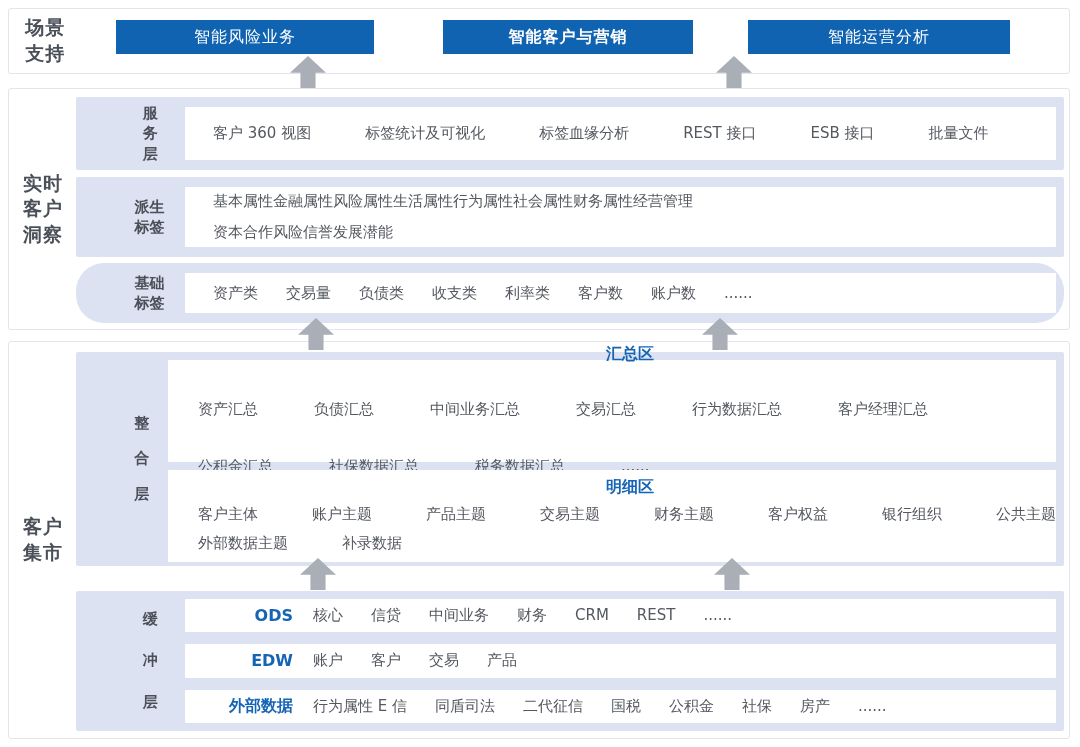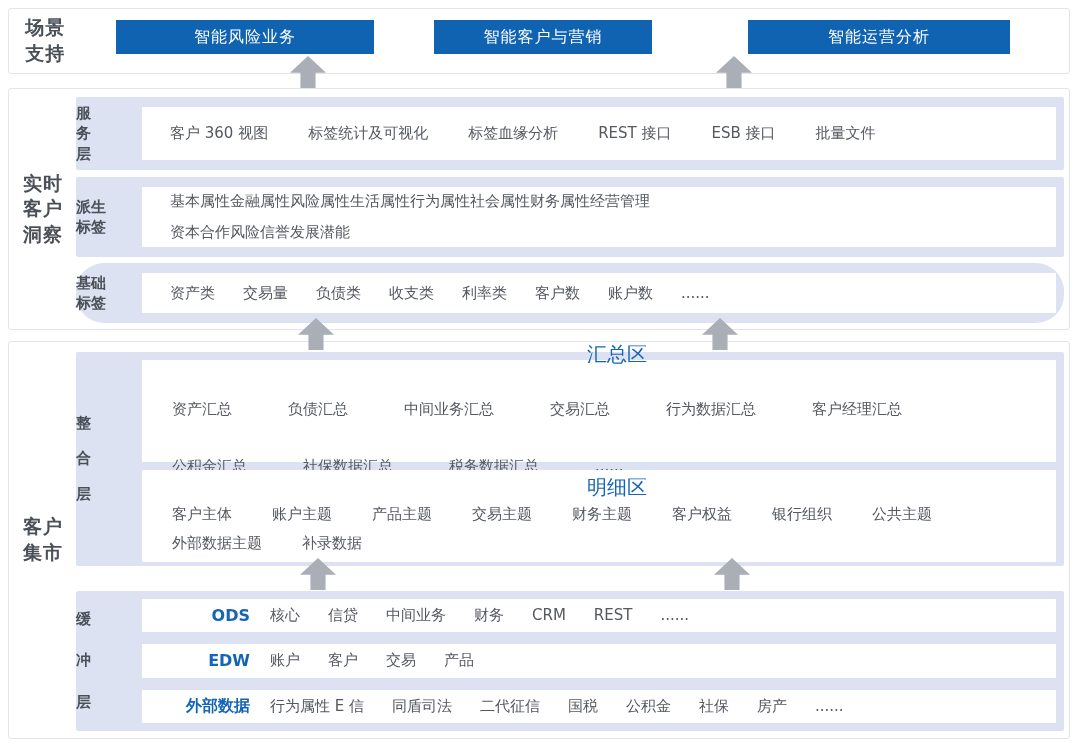--- a/index.html
+++ b/index.html
@@ -27,61 +27,61 @@
   .spread-3 { line-height:2.35; }
   .spread-b { line-height:2.75; }
 
   .scn-btn {
     position:absolute; top:11px; height:34px;
     background:var(--accent_blue,#1063b1); color:#fff;
     display:flex; align-items:center; justify-content:center;
     font-size:16px; letter-spacing:1px; cursor:pointer;
   }
   #scn-btn-0 { left:107px; width:258px; }
-  #scn-btn-1 { left:425px; width:218px; }
+  #scn-btn-1 { left:434px; width:250px;font-weight:bold; }
   #scn-btn-2 { left:739px; width:262px; }
 
   .lav-row, .lav-panel {
     position:absolute; left:67px; width:988px;
     background:var(--panel_lavender,#dce2f1); border-radius:2px;
     display:flex; align-items:stretch;
   }
   .row-label {
-    width:66px; display:flex; align-items:center; justify-content:flex-start;
+    width:66px; display:flex; align-items:center; justify-content:center;
     font-weight:bold; font-size:15px; color:var(--text_dark,#4a4f58);
-    line-height:1.35; text-align:left;
+    line-height:1.35; text-align:left;margin-left:43px;
   }
   .row-inner {
     flex:1; margin:10px 8px 10px 0; background:#fff; border-radius:1px;
     display:flex; flex-direction:column; justify-content:center;
     padding-left:28px; gap:2px;
   }
   .items-line { display:flex; align-items:center; flex-wrap:nowrap; }
   .items-line .item {
     font-size:15px; color:var(--text_item,#54585f);
     line-height:29px; white-space:nowrap;
   }
-  .g28 { gap:28px; } .g40 { } .g46 { gap:40px; } .g56 { gap:56px;margin-top:28px; }
+  .g28 { gap:28px; } .g40 { } .g46 { gap:54px; } .g56 { gap:56px;margin-top:28px; }
 
   #insight-row-0 { top:8px;   height:73px; }
   #insight-row-1 { top:88px;  height:80px; }
   #insight-row-2 { top:174px; height:60px;border-radius:28px; }
 
   #integration-panel { top:10px;  height:214px; }
   #buffer-panel      { top:249px; height:140px; }
 
   .zone-col { flex:1; margin:8px 8px 8px 0; display:flex; flex-direction:column; gap:8px; }
   .zone-box {
     background:#fff; border-radius:1px;
     display:flex; flex-direction:column; justify-content:center; padding:4px 0;
   }
   #summary-zone { height:102px; }
   #detail-zone  { flex:1; }
   .zone-title {
-    text-align:center; font-weight:normal; font-size:20px;
+    text-align:center; font-weight:bold; font-size:16px;
     color:var(--title_blue,#1565b5); line-height:26px;padding-left:36px;
   }
   .zone-box .items-line { padding-left:30px; }
 
   .buffer-col { flex:1; margin:8px 8px 8px 0; display:flex; flex-direction:column; gap:12px; }
   .buffer-row {
     flex:1; background:#fff; border-radius:1px;
     display:flex; align-items:center; padding-left:12px;
   }
   .buffer-key {

